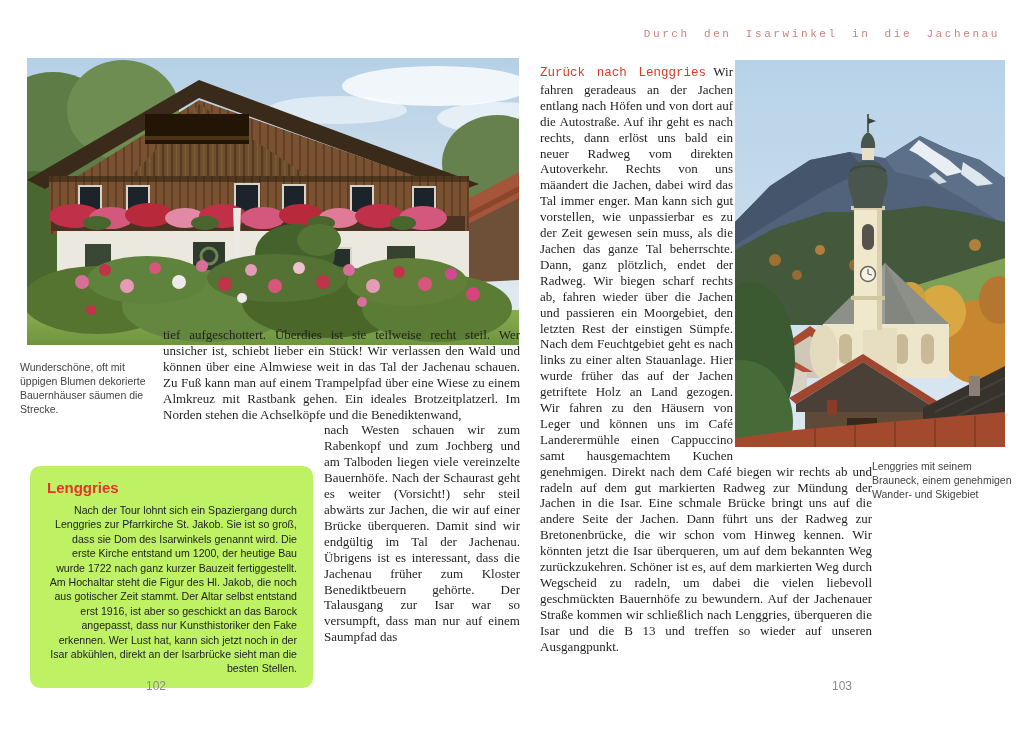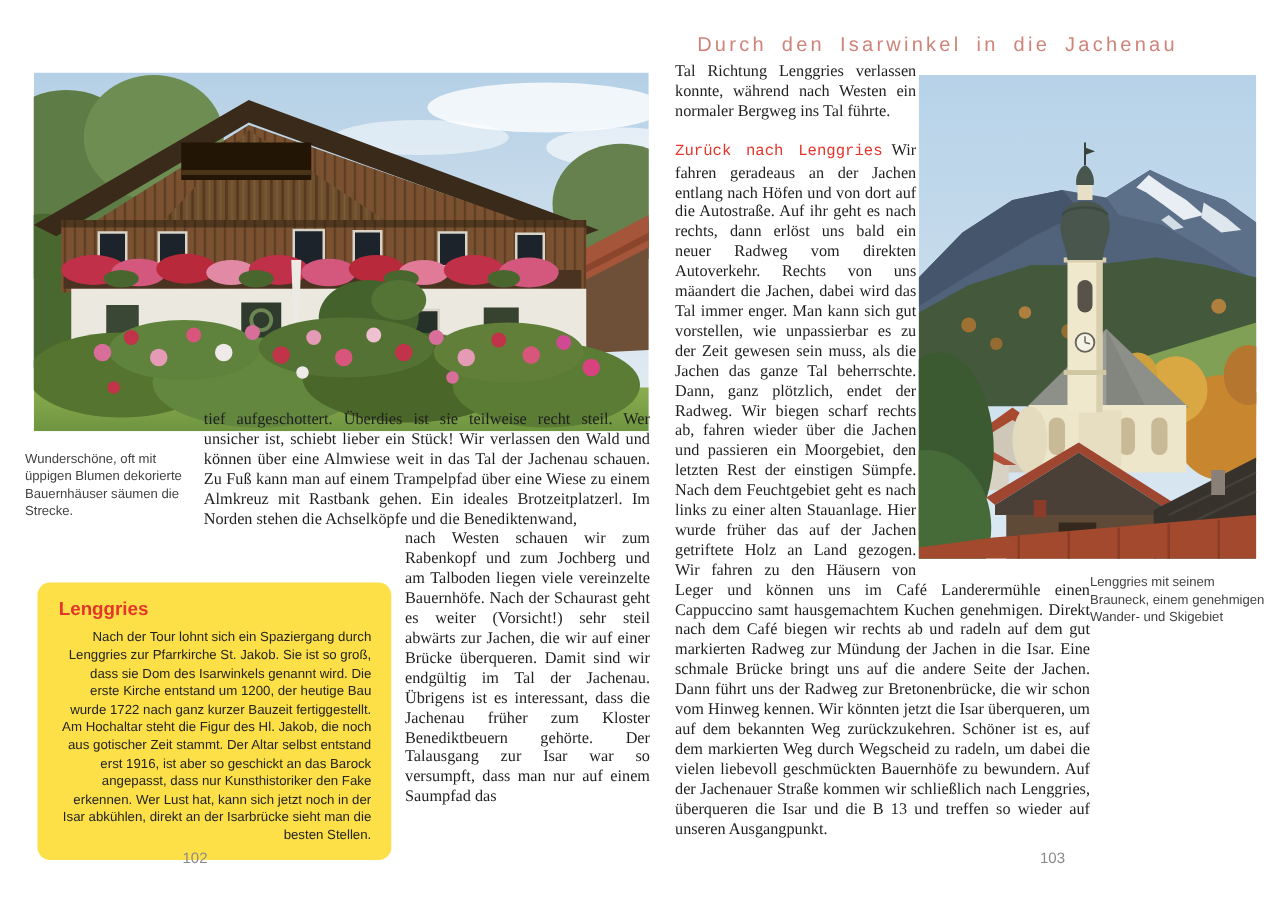--- a/index.html
+++ b/index.html
@@ -4,23 +4,23 @@
 <style>
   html,body{margin:0;padding:0;}
   body{
     width:1024px;height:738px;position:relative;overflow:hidden;
     background:#ffffff;
     font-family:"Liberation Serif", serif;
   }
   .abs{position:absolute;}
   
   .running-title{
-    top:28px;left:500px;width:500px;text-align:center;
-    font-family:Liberation Sans, sans-serif;
-    font-size:16px;letter-spacing:2.6px;word-spacing:5px;
+    top:28px;left:500px;width:500px;text-align:right;
+    font-family:Liberation Mono, monospace;
+    font-size:11px;letter-spacing:2.6px;word-spacing:5px;
     color:#cf837a;
   }
   
   .bodycopy{font-size:13px;line-height:15.9px;color:#1f1f1f;text-align:justify;}
   .bodycopy p{margin:0;}
   .lp-text{left:163px;top:327px;width:357px;}
   .rp-text{left:540px;top:49px;width:332px;}
   .box-spacer{float:left;width:161px;height:242px;}
   .photo-spacer{float:right;width:139px;height:414px;}
   .para-gap{margin-top:15px !important;}
@@ -31,21 +31,21 @@
   
   .caption{
     font-family:"Liberation Sans", sans-serif;
     font-size:10.5px;line-height:14px;color:#424242;
   }
   .cap-left{left:20px;top:360px;width:140px;text-align:left;}
   .cap-right{left:872px;top:459px;width:145px;text-align:left;}
   
   .info-box{
     left:30px;top:466px;width:283px;box-sizing:border-box;
-    background:#fde047;border-radius:10px;
+    background:#bef264;border-radius:10px;
     padding:13px 16px 12px 17px;
     font-family:"Liberation Sans", sans-serif;
   }
   .info-box h3{
     margin:0 0 7px 0;font-size:15px;font-weight:bold;color:#e4362b;
     font-family:"Liberation Sans", sans-serif;
   }
   .info-box .box-text{
     font-size:10.6px;line-height:14.4px;color:#222;margin:0;text-align:right;
   }
@@ -292,19 +292,18 @@
     <line x1="80" y1="368" x2="80" y2="387" stroke="#8a3c25" stroke-width="2"></line>
     <line x1="120" y1="365" x2="120" y2="387" stroke="#8a3c25" stroke-width="2"></line>
     <line x1="160" y1="362" x2="160" y2="387" stroke="#8a3c25" stroke-width="2"></line>
     <line x1="200" y1="359" x2="200" y2="387" stroke="#8a3c25" stroke-width="2"></line>
     <line x1="240" y1="356" x2="240" y2="387" stroke="#8a3c25" stroke-width="2"></line>
   </svg>
 </div>
 
 <div class="abs bodycopy rp-text">
   <div class="photo-spacer"></div>
-  <p>Tal Richtung Lenggries verlassen konnte, während nach Westen ein normaler Bergweg ins Tal führte.</p>
   <p class="para-gap"><span class="lead-in">Zurück nach Lenggries</span> <span>Wir fahren geradeaus an der Jachen entlang nach Höfen und von dort auf die Autostraße. Auf ihr geht es nach rechts, dann erlöst uns bald ein neuer Radweg vom direkten Autoverkehr. Rechts von uns mäandert die Jachen, dabei wird das Tal immer enger. Man kann sich gut vorstellen, wie unpassierbar es zu der Zeit gewesen sein muss, als die Jachen das ganze Tal beherrschte. Dann, ganz plötzlich, endet der Radweg. Wir biegen scharf rechts ab, fahren wieder über die Jachen und passieren ein Moorgebiet, den letzten Rest der einstigen Sümpfe. Nach dem Feuchtgebiet geht es nach links zu einer alten Stauanlage. Hier wurde früher das</span> <span>auf der Jachen getriftete Holz an Land gezogen. Wir fahren zu den Häusern von Leger und können uns im Café Landerermühle einen Cappuccino samt hausgemachtem Kuchen genehmigen. Direkt nach dem Café biegen wir rechts ab und radeln auf dem gut markierten Radweg zur Mündung der Jachen in die Isar. Eine schmale Brücke bringt uns auf die andere Seite der Jachen. Dann führt uns der Radweg zur Bretonenbrücke, die wir schon vom Hinweg kennen. Wir könnten jetzt die Isar überqueren, um auf dem bekannten Weg zurückzukehren. Schöner ist es, auf dem markierten Weg durch Wegscheid zu radeln, um dabei die vielen liebevoll geschmückten Bauernhöfe zu bewundern. Auf der Jachenauer Straße kommen wir schließlich nach Lenggries, überqueren die Isar und die B 13 und treffen so wieder auf unseren Ausgangpunkt.</span></p>
 </div>
 
 <div class="abs caption cap-right">Lenggries mit seinem Brauneck, einem genehmigen Wander- und Skigebiet</div>
 
 <div class="abs pagenum pn-right">103</div>
 
 </body></html>

